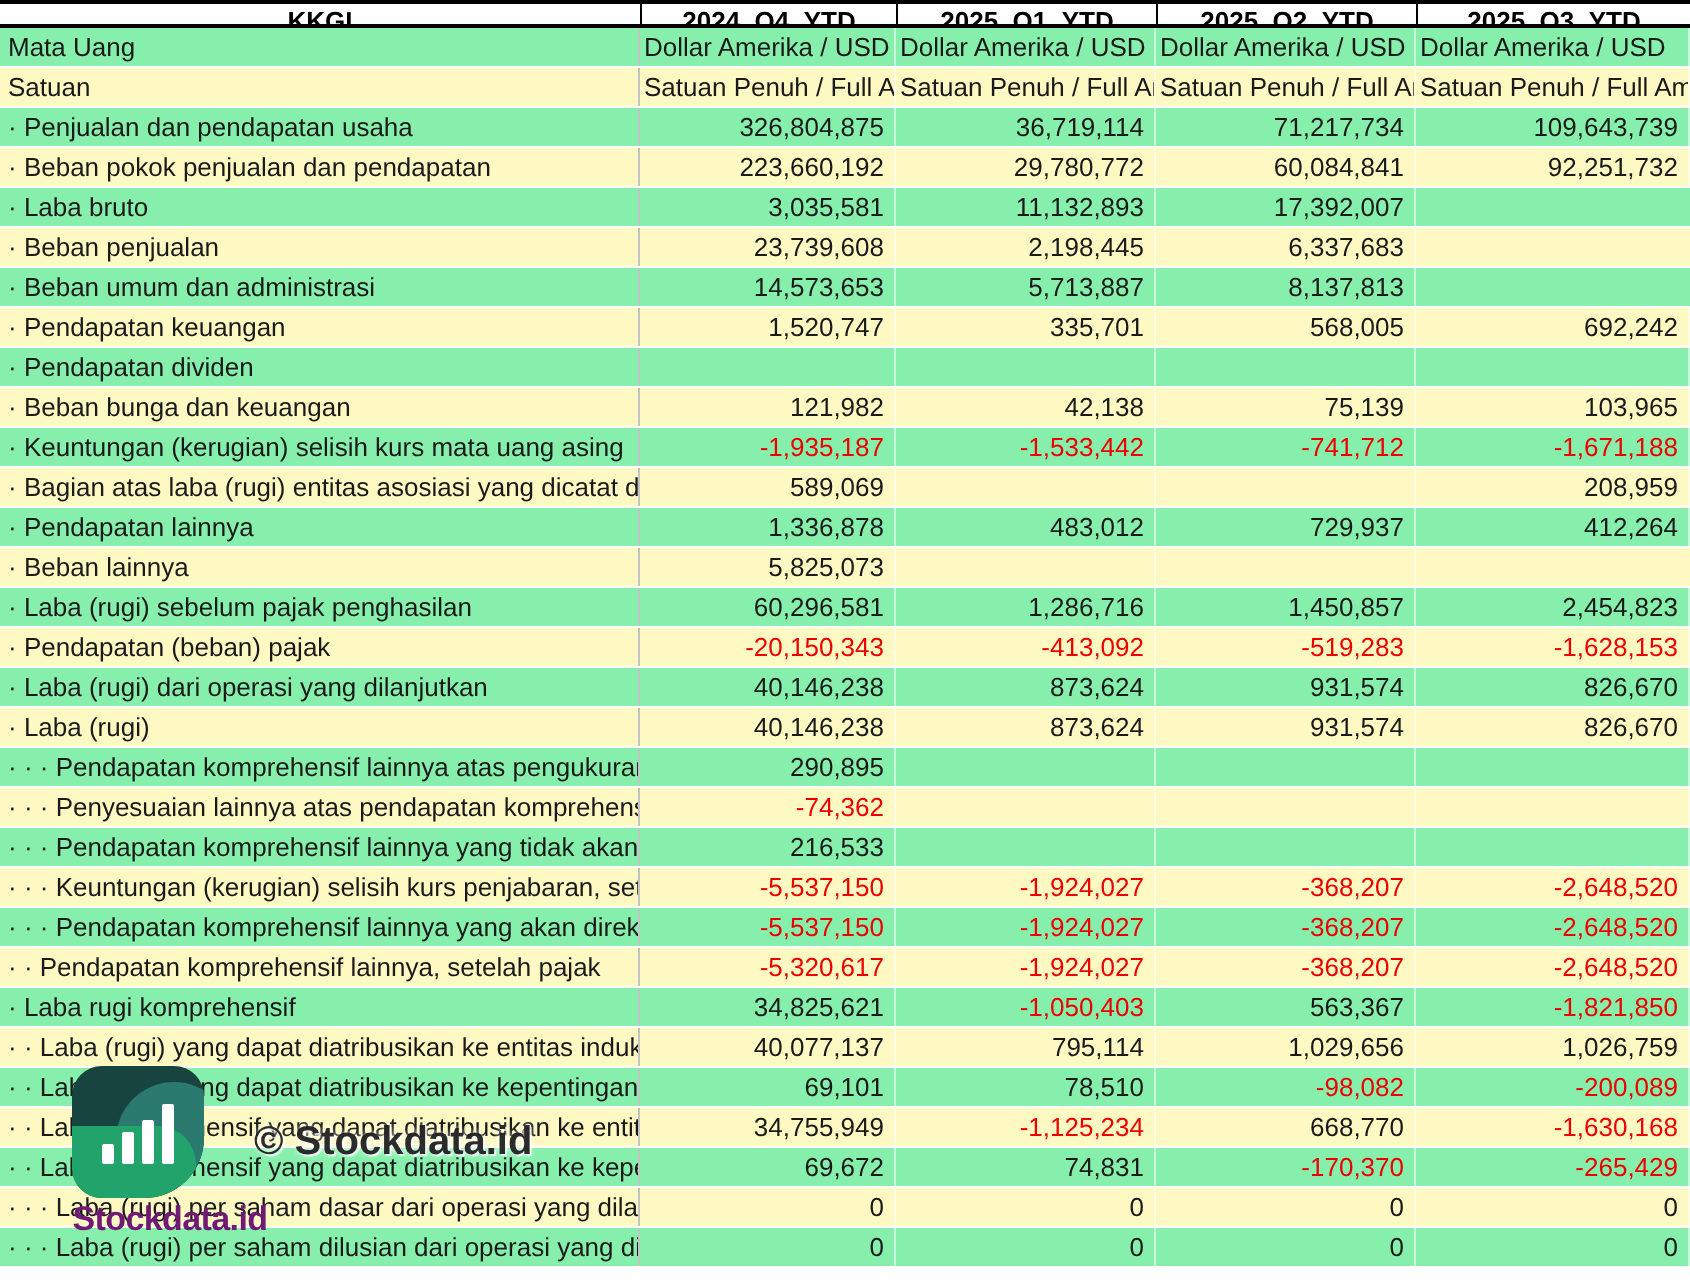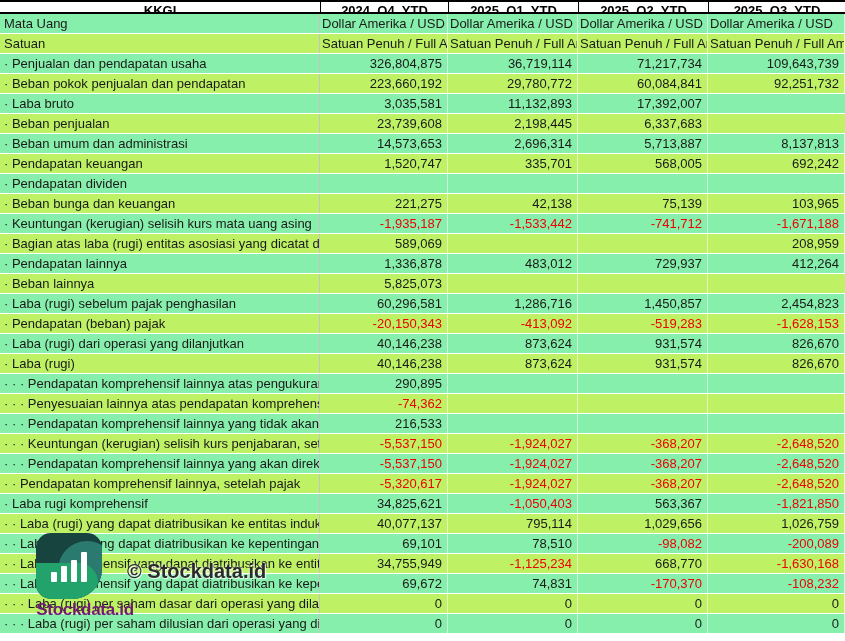--- a/index.html
+++ b/index.html
@@ -38,21 +38,21 @@
     white-space: nowrap;
   }
   .header-cell + .header-cell { border-left: 1px solid #000; }
   
   .row {
     height: 20px;
     border-bottom: 1px solid #fff;
     box-sizing: border-box;
   }
   .row.light { background: #86efac; }
-  .row.dark  { background: #bef264; }
+  .row.dark  { background: #fef9c3; }
   .cell {
     font-size: 13px;
     color: #1a1a1a;
     line-height: 19px;
     overflow: hidden;
     white-space: nowrap;
     box-sizing: border-box;
     border-right: 1px solid rgba(255,255,255,0.55);
   }
   .cell.label { padding-left: 4px; border-right: 1px solid #c4c4c4; }
@@ -181,41 +181,40 @@
       </div>
       <div class="grid-row row dark">
         <div class="cell label">· Beban penjualan</div>
         <div class="cell num">23,739,608</div>
         <div class="cell num">2,198,445</div>
         <div class="cell num">6,337,683</div>
       </div>
       <div class="grid-row row light">
         <div class="cell label">· Beban umum dan administrasi</div>
         <div class="cell num">14,573,653</div>
-        <div class="cell num">2,696,314</div>
         <div class="cell num">5,713,887</div>
         <div class="cell num">8,137,813</div>
       </div>
       <div class="grid-row row dark">
         <div class="cell label">· Pendapatan keuangan</div>
         <div class="cell num">1,520,747</div>
         <div class="cell num">335,701</div>
         <div class="cell num">568,005</div>
         <div class="cell num">692,242</div>
       </div>
       <div class="grid-row row light">
         <div class="cell label">· Pendapatan dividen</div>
         <div class="cell num"></div>
         <div class="cell num"></div>
         <div class="cell num"></div>
         <div class="cell num"></div>
       </div>
       <div class="grid-row row dark">
         <div class="cell label">· Beban bunga dan keuangan</div>
-        <div class="cell num">221,275</div>
+        <div class="cell num">121,982</div>
         <div class="cell num">42,138</div>
         <div class="cell num">75,139</div>
         <div class="cell num">103,965</div>
       </div>
       <div class="grid-row row light">
         <div class="cell label">· Keuntungan (kerugian) selisih kurs mata uang asing</div>
         <div class="cell num neg">-1,935,187</div>
         <div class="cell num neg">-1,533,442</div>
         <div class="cell num neg">-741,712</div>
         <div class="cell num neg">-1,671,188</div>
@@ -336,21 +335,21 @@
         <div class="cell num">34,755,949</div>
         <div class="cell num neg">-1,125,234</div>
         <div class="cell num">668,770</div>
         <div class="cell num neg">-1,630,168</div>
       </div>
       <div class="grid-row row light">
         <div class="cell label">· · Laba komprehensif yang dapat diatribusikan ke kepentingan nonpengendali</div>
         <div class="cell num">69,672</div>
         <div class="cell num">74,831</div>
         <div class="cell num neg">-170,370</div>
-        <div class="cell num neg">-108,232</div>
+        <div class="cell num neg">-265,429</div>
       </div>
       <div class="grid-row row dark">
         <div class="cell label">· · · Laba (rugi) per saham dasar dari operasi yang dilanjutkan</div>
         <div class="cell num">0</div>
         <div class="cell num">0</div>
         <div class="cell num">0</div>
         <div class="cell num">0</div>
       </div>
       <div class="grid-row row light">
         <div class="cell label">· · · Laba (rugi) per saham dilusian dari operasi yang dilanjutkan</div>

